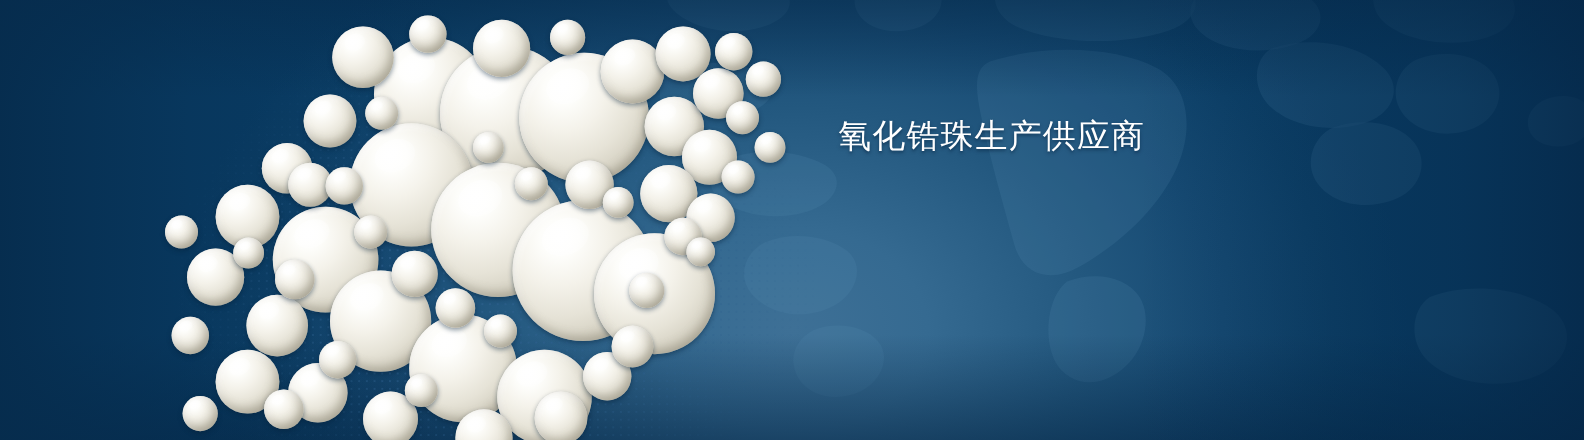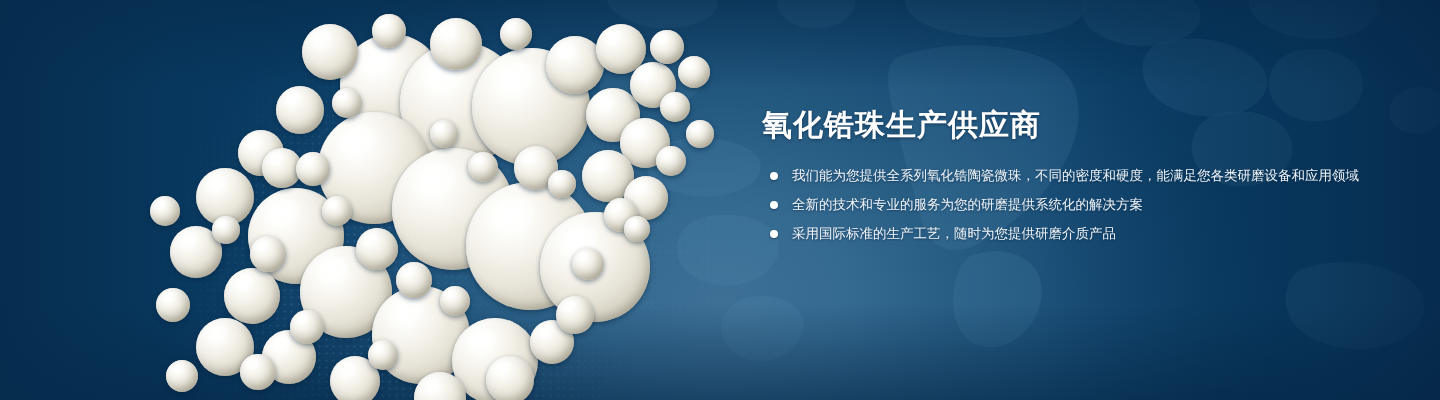--- a/index.html
+++ b/index.html
@@ -98,21 +98,21 @@
 
   
   .copy {
     position: absolute;
     left: 762px; top: 104px;
     width: 600px;
   }
   .headline {
     margin: 0;
     font-size: 30px;
-    font-weight: 700;
+    font-weight: 400;
     line-height: 42px;
     letter-spacing: 1px;
     color: #ffffff;
     text-shadow: 0 1px 3px rgba(4,30,56,.55);
     white-space: nowrap;
   }
   .bullets {
     list-style: none;
     margin: 18px 0 0 0;
     padding: 0;
@@ -235,33 +235,15 @@
     <div class="bead" style="left:240px;top:354px;width:36px;height:36px;"></div>
     <div class="bead" style="left:166px;top:360px;width:32px;height:32px;"></div>
     <div class="bead" style="left:322px;top:196px;width:30px;height:30px;"></div>
     <div class="bead" style="left:212px;top:216px;width:28px;height:28px;"></div>
   </div>
 
   <div class="copy">
 
     <h1 class="headline">氧化锆珠生产供应商</h1>
 
-    <ul class="bullets">
-
-      <li class="bullet-row">
-        <span class="dot"></span>
-        <span class="bullet-text">我们能为您提供全系列氧化锆陶瓷微珠，不同的密度和硬度，能满足您各类研磨设备和应用领域</span>
-      </li>
-
-      <li class="bullet-row">
-        <span class="dot"></span>
-        <span class="bullet-text">全新的技术和专业的服务为您的研磨提供系统化的解决方案</span>
-      </li>
-
-      <li class="bullet-row">
-        <span class="dot"></span>
-        <span class="bullet-text">采用国际标准的生产工艺，随时为您提供研磨介质产品</span>
-      </li>
-
-    </ul>
   </div>
 
 </div>
 
 </body></html>

